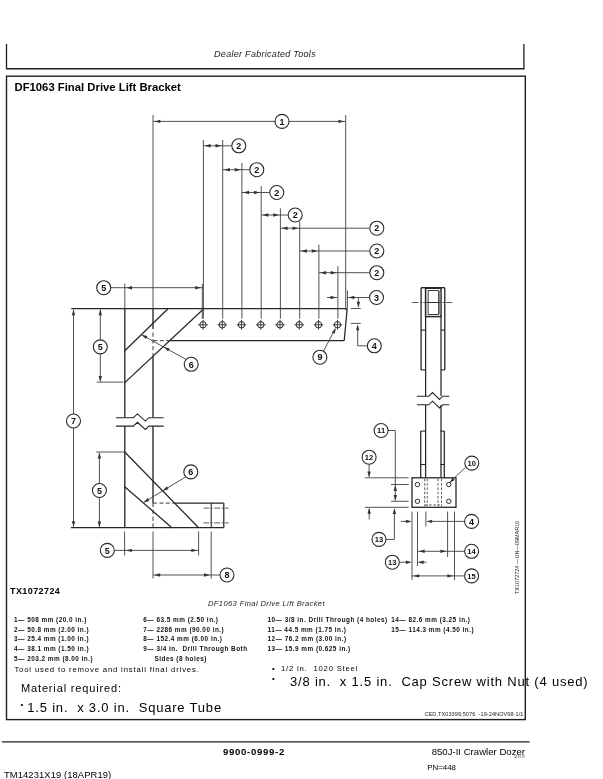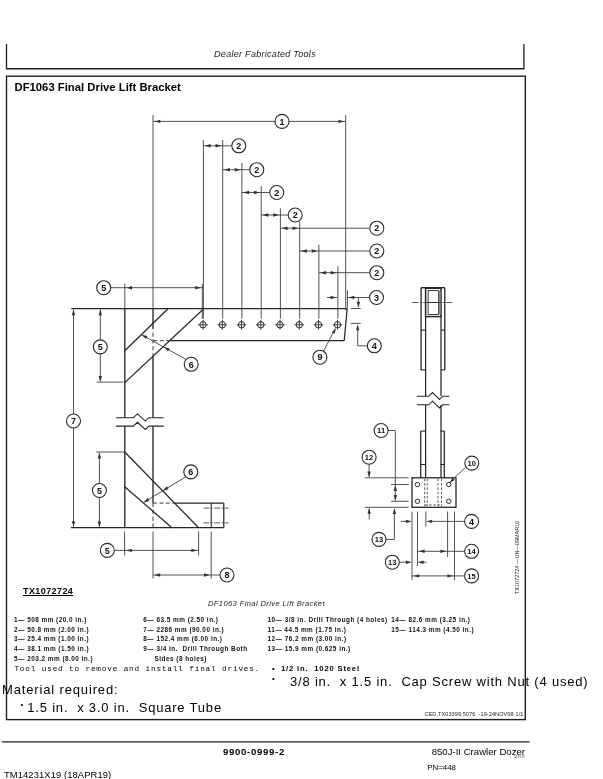--- a/index.html
+++ b/index.html
@@ -259,21 +259,21 @@
 <text x="379" y="542.136" font-size="7.6" font-weight="bold" text-anchor="middle" fill="#111">13</text>
 <circle cx="392.3" cy="562.2" r="7" fill="#fff" stroke="#2a2a2a" stroke-width="1.1"></circle>
 <text x="392.3" y="564.936" font-size="7.6" font-weight="bold" text-anchor="middle" fill="#111">13</text>
 <circle cx="471.6" cy="551.3" r="7" fill="#fff" stroke="#2a2a2a" stroke-width="1.1"></circle>
 <text x="471.6" y="554.036" font-size="7.6" font-weight="bold" text-anchor="middle" fill="#111">14</text>
 <circle cx="471.6" cy="575.9" r="7" fill="#fff" stroke="#2a2a2a" stroke-width="1.1"></circle>
 <text x="471.6" y="578.636" font-size="7.6" font-weight="bold" text-anchor="middle" fill="#111">15</text>
 </svg>
 <div class="t" style="left:0;top:49px;width:530px;text-align:center;font-style:italic;font-size:9px;letter-spacing:0.29px;color:#1a1a1a;">Dealer Fabricated Tools</div>
 <div class="t" style="left:14.5px;top:80.8px;font-weight:bold;font-size:11.3px;">DF1063 Final Drive Lift Bracket</div>
-<div class="t" style="left:23px;top:585.8px;font-weight:bold;font-size:9px;letter-spacing:0.41px;text-decoration:underline;">TX1072724</div>
+<div class="t" style="left:10px;top:585.8px;font-weight:bold;font-size:9px;letter-spacing:0.41px;">TX1072724</div>
 <div class="t" style="left:0;top:599.1px;width:533px;text-align:center;font-style:italic;font-size:7.5px;letter-spacing:0.41px;color:#1a1a1a;">DF1063 Final Drive Lift Bracket</div>
 <div style="position:absolute;left:14px;top:614.7px;font-size:6.4px;font-weight:bold;letter-spacing:0.48px;line-height:9.85px;white-space:nowrap;color:#111;">
     <div>1—&nbsp;508 mm (20.0 in.)</div>
     <div>2—&nbsp;50.8 mm (2.00 in.)</div>
     <div>3—&nbsp;25.4 mm (1.00 in.)</div>
     <div>4—&nbsp;38.1 mm (1.50 in.)</div>
     <div>5—&nbsp;203.2 mm (8.00 in.)</div>
   </div>
 <div style="position:absolute;left:143.3px;top:614.7px;font-size:6.4px;font-weight:bold;letter-spacing:0.48px;line-height:9.85px;white-space:nowrap;color:#111;">
     <div>6—&nbsp;63.5 mm (2.50 in.)</div>
@@ -285,26 +285,26 @@
 <div style="position:absolute;left:267.5px;top:614.7px;font-size:6.4px;font-weight:bold;letter-spacing:0.48px;line-height:9.85px;white-space:nowrap;color:#111;">
     <div>10—&nbsp;3/8 in. Drill Through (4 holes)</div>
     <div>11—&nbsp;44.5 mm (1.75 in.)</div>
     <div>12—&nbsp;76.2 mm (3.00 in.)</div>
     <div>13—&nbsp;15.9 mm (0.625 in.)</div>
   </div>
 <div style="position:absolute;left:391.3px;top:614.7px;font-size:6.4px;font-weight:bold;letter-spacing:0.48px;line-height:9.85px;white-space:nowrap;color:#111;">
     <div>14—&nbsp;82.6 mm (3.25 in.)</div>
     <div>15—&nbsp;114.3 mm (4.50 in.)</div>
   </div>
-<div class="t" style="left:14.4px;top:664.8px;font-size:7.7px;letter-spacing:0.85px;font-family:Liberation Mono, monospace;">Tool used to remove and install final drives.</div>
-<div class="t" style="left:2px;top:682px;font-size:13px;letter-spacing:0.85px;">Material required:</div>
+<div class="t" style="left:14.4px;top:664.8px;font-size:7.7px;letter-spacing:0.85px;">Tool used to remove and install final drives.</div>
+<div class="t" style="left:21px;top:682px;font-size:11px;letter-spacing:0.85px;">Material required:</div>
 <div class="t" style="left:20.6px;top:699.5px;font-size:7.7px;">•</div>
 <div class="t" style="left:27.3px;top:699.5px;font-size:13px;letter-spacing:0.8px;">1.5 in.&nbsp; x 3.0 in.&nbsp; Square Tube</div>
 <div class="t" style="left:272px;top:663.5px;font-size:7.7px;">•</div>
-<div class="t" style="left:281px;top:663.5px;font-size:7.7px;letter-spacing:0.8px;font-weight:bold;">1/2 in.&nbsp; 1020 Steel</div>
+<div class="t" style="left:281px;top:663.5px;font-size:7.7px;letter-spacing:0.8px;">1/2 in.&nbsp; 1020 Steel</div>
 <div class="t" style="left:272px;top:673.9px;font-size:7.7px;">•</div>
 <div class="t" style="left:290px;top:673.9px;font-size:13px;letter-spacing:0.8px;">3/8 in.&nbsp; x 1.5 in.&nbsp; Cap Screw with Nut (4 used)</div>
 <div class="t" style="left:0;top:710.9px;width:523.5px;text-align:right;font-size:5.5px;letter-spacing:0.1px;color:#222;">CED,TX03399,5076&nbsp; -19-24NOV98-1/1</div>
 <div class="t" style="left:514.4px;top:593.5px;font-size:5.5px;color:#222;transform:rotate(-90deg);transform-origin:0 0;">TX1072724 —UN—09MAR10</div>
 <div class="t" style="left:4px;top:746.2px;font-size:9.4px;letter-spacing:0.1px;margin-top:23px;">TM14231X19 (18APR19)</div>
 <div class="t" style="left:222.9px;top:746.2px;font-weight:bold;font-size:9.6px;letter-spacing:0.7px;">9900-0999-2</div>
 <div class="t" style="left:0;top:746px;width:525px;text-align:right;font-size:9.6px;">850J-II Crawler Dozer</div>
 <div class="t" style="left:0;top:754.9px;width:525px;text-align:right;font-size:3.4px;color:#555;">041919</div>
 <div class="t" style="left:0;top:763.1px;width:456px;text-align:right;font-size:7.9px;">PN=448</div>
 </body></html>

